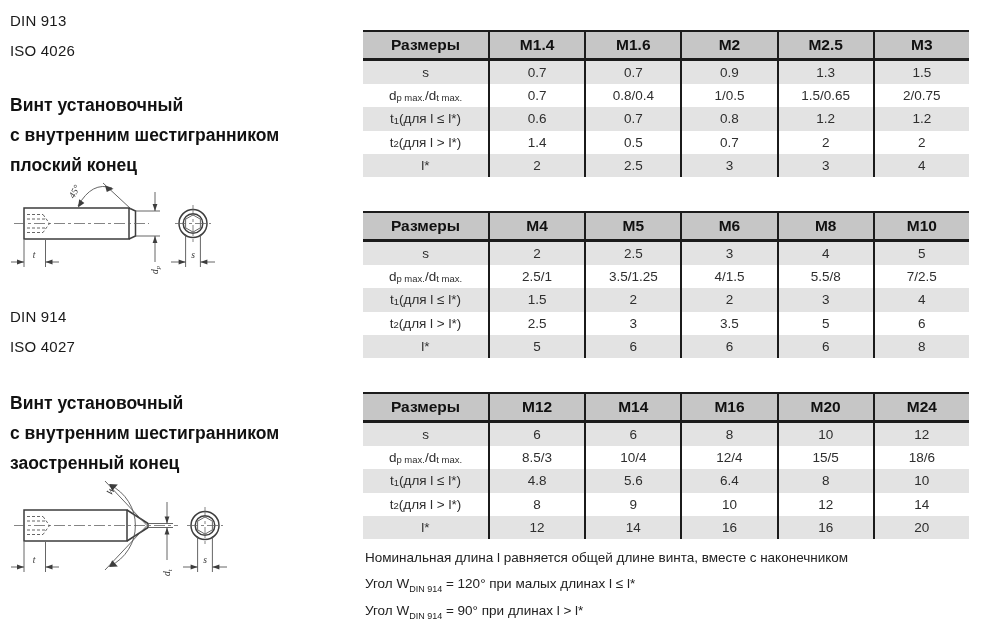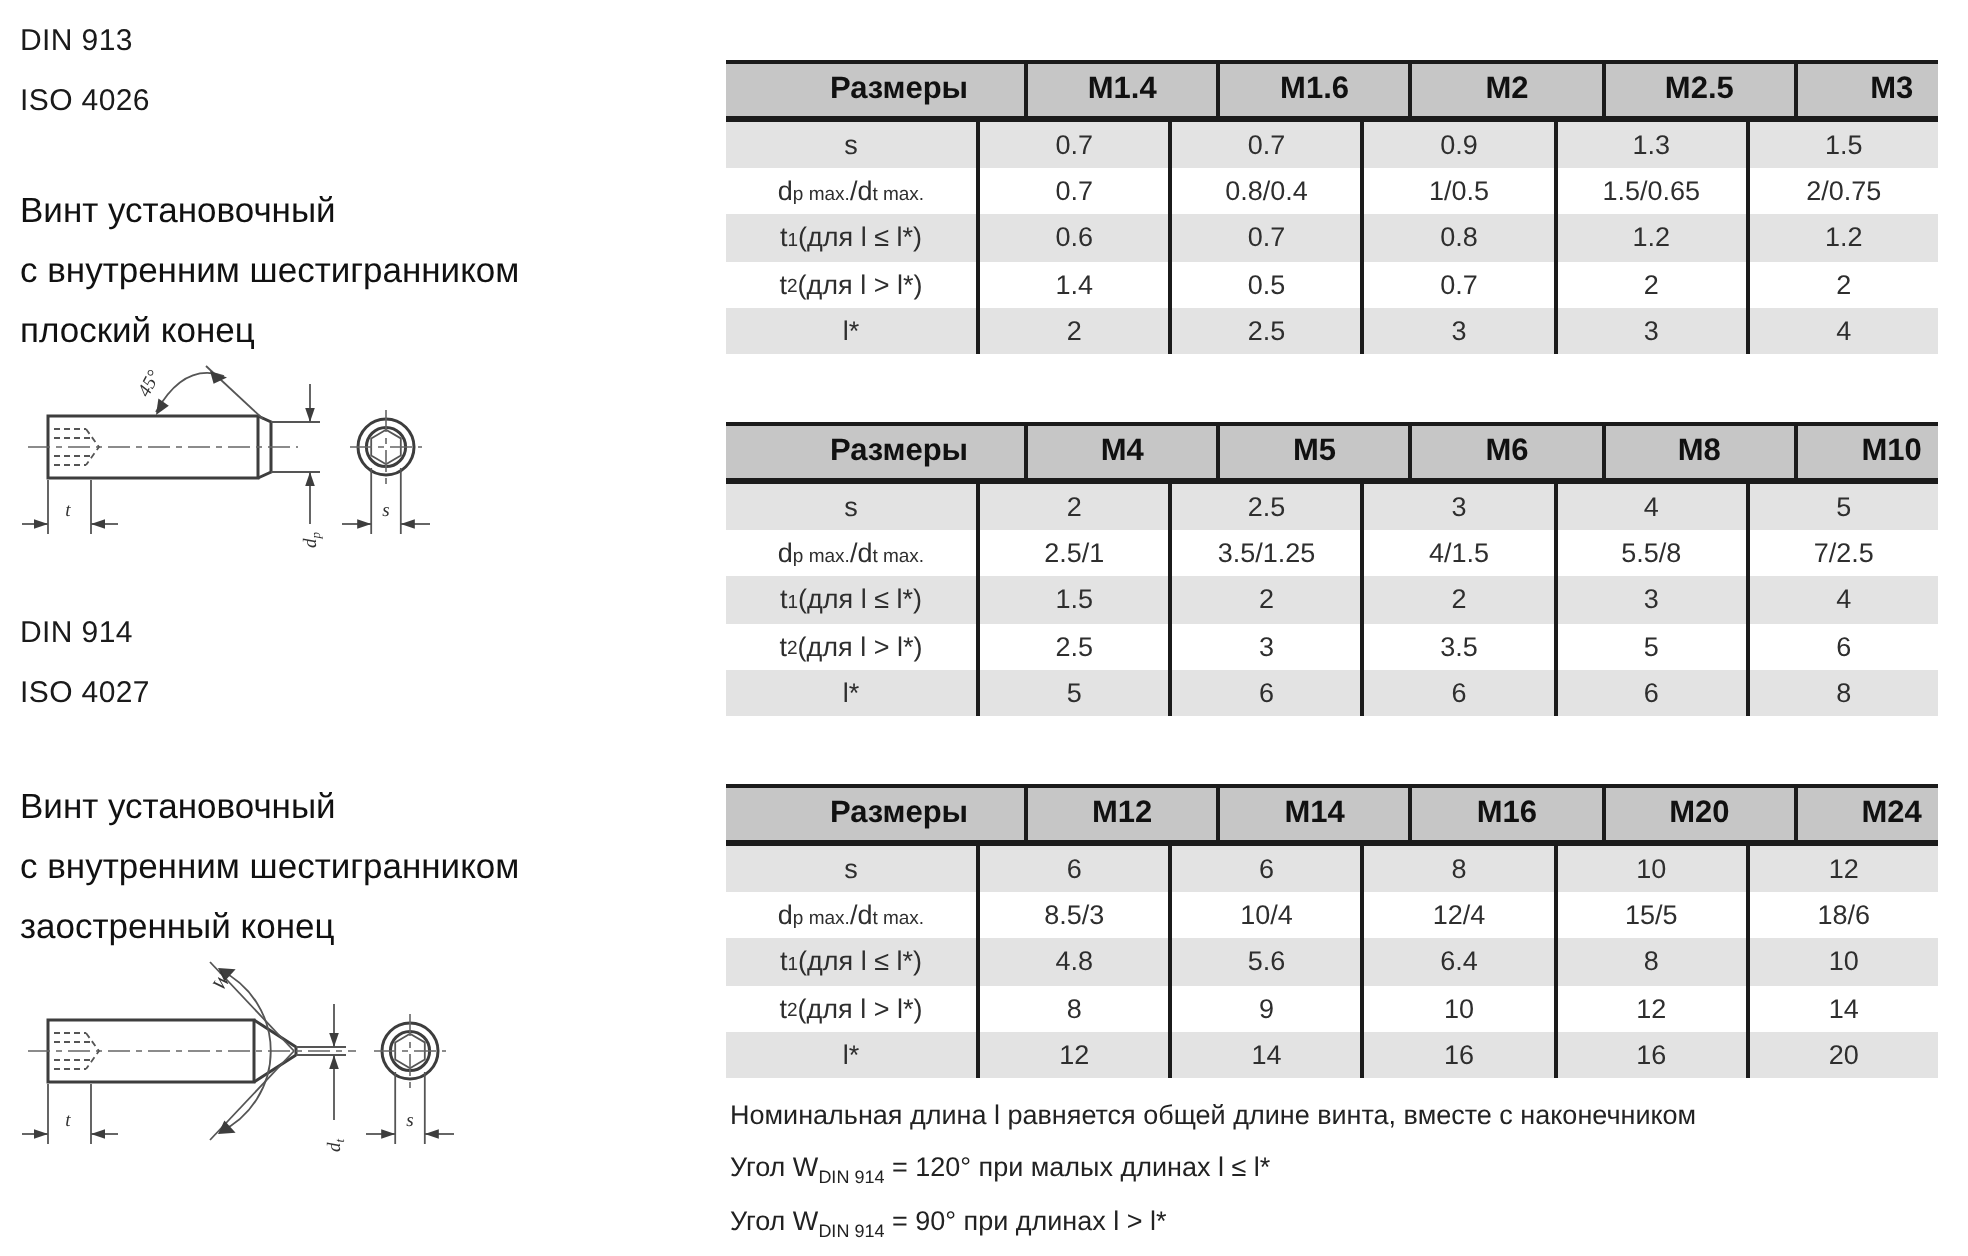--- a/index.html
+++ b/index.html
@@ -9,37 +9,36 @@
     position: relative;
     background: #ffffff;
     font-family: "Liberation Sans", sans-serif;
     color: #1a1a1a;
     overflow: hidden;
   }
   .abs { position: absolute; }
 
   
   .std-heading { font-weight: normal; font-size: 15px; line-height: 30px; letter-spacing: 0.2px; }
-  .desc { font-size: 17.5px; line-height: 30px; color: #111; }
+  .desc { font-size: 17.5px; line-height: 30px; color: #111; font-weight: bold; }
 
   
   .spec-table { position: absolute; left: 363px; width: 606px; }
   .thead, .trow {
     display: grid;
     grid-template-columns: 125px 96.2px 96.2px 96.2px 96.2px 96.2px;
   }
   .thead {
     height: 31px;
     border-top: 2px solid #1b1b1b;
     border-bottom: 3px solid #1b1b1b;
     background: #c6c6c6;
     font-weight: bold;
     font-size: 15.5px;
     color: #111;
-    padding-left: 24px;
   }
   .trow { height: 23.2px; font-size: 13.5px; color: #2e2e2e; }
   .trow.alt { background: #e3e3e3; }
   .cell { display: flex; align-items: center; justify-content: center; overflow: hidden; white-space: nowrap; }
   .cell:not(:first-child) { border-left: 2px solid #1b1b1b; }
   .cell sub { font-size: 9.5px; line-height: 0; transform: translateY(2px); }
 
   
   .note { position: absolute; left: 365px; font-size: 13.5px; color: #222; white-space: nowrap; text-align: center; }
   .note sub { font-size: 9px; line-height: 0; }

